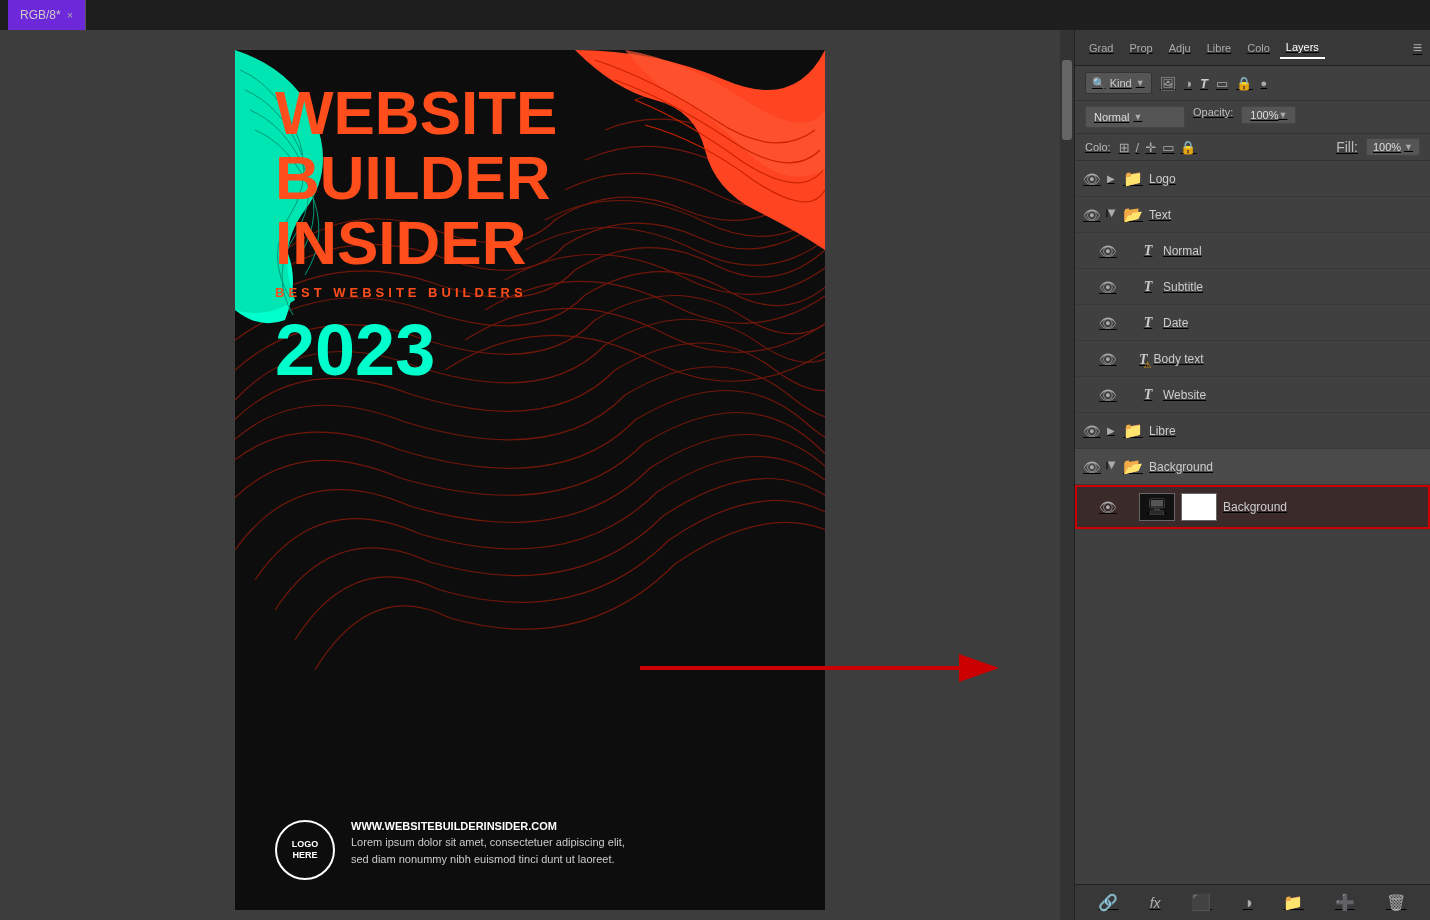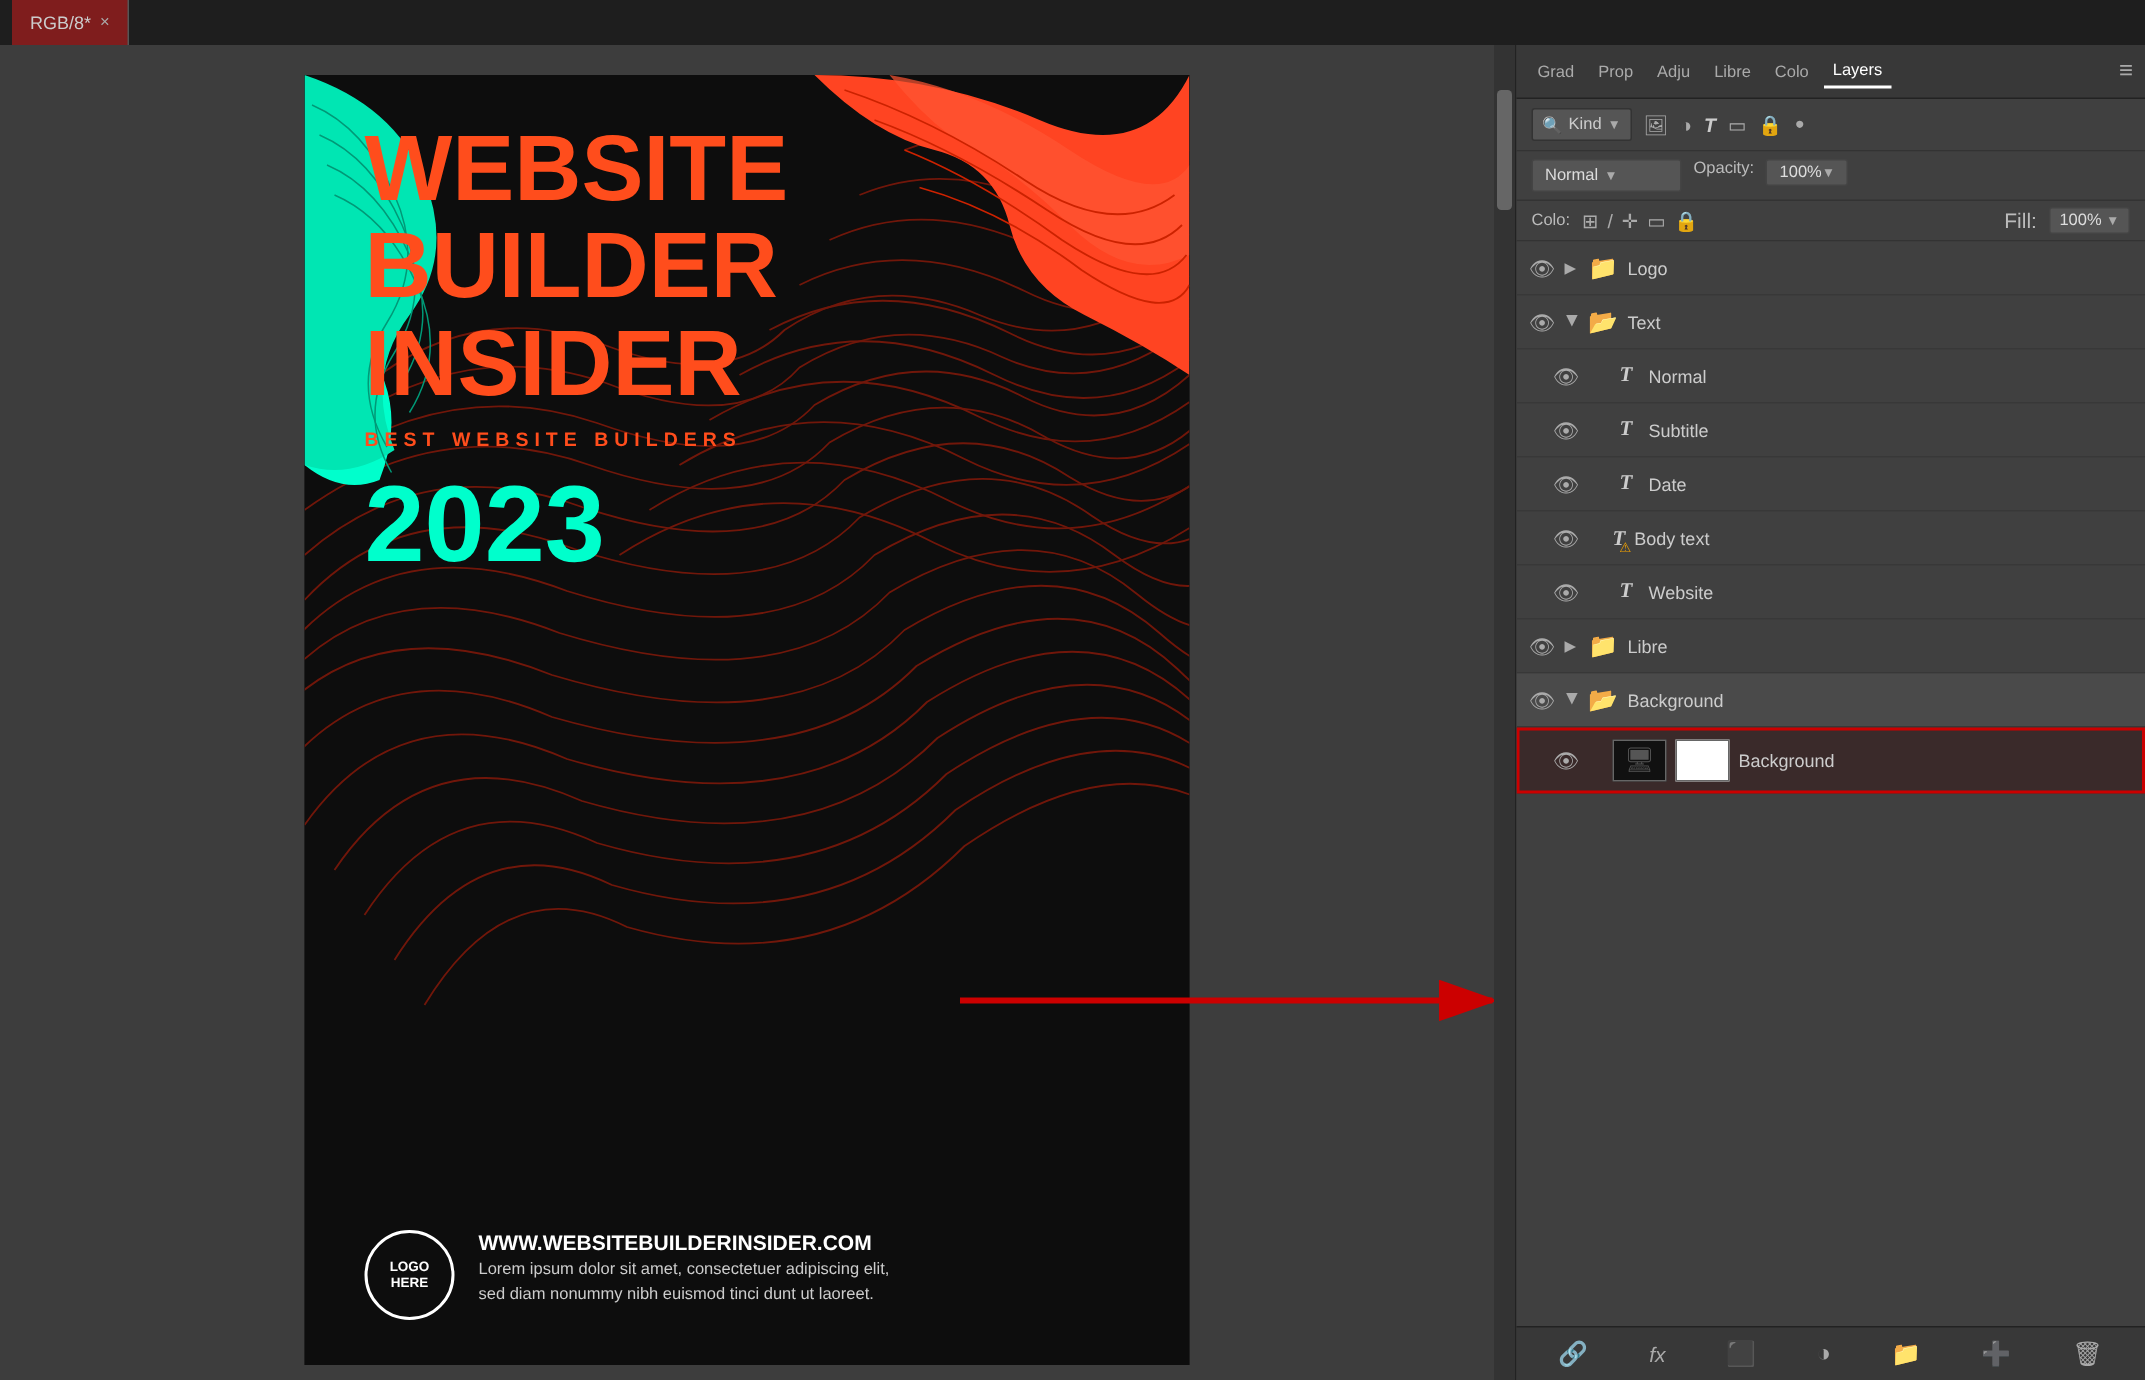--- a/index.html
+++ b/index.html
@@ -16,21 +16,21 @@
     
     .tab-bar {
       background: #1e1e1e;
       height: 30px;
       display: flex;
       align-items: center;
       padding: 0 8px;
       gap: 0;
     }
     .tab-item {
-      background: #7f1d1d;
+      background: #6d28d9;
       color: #ccc;
       font-size: 12px;
       padding: 0 12px;
       height: 100%;
       display: flex;
       align-items: center;
       gap: 6px;
       border-right: 1px solid #555;
     }
     .tab-close {
@@ -164,32 +164,33 @@
     }
 
     .poster-footer-text {
       color: #ccc;
       font-size: 11px;
       line-height: 1.5;
     }
 
     .poster-footer-url {
       color: #fff;
-      font-size: 14px;
+      font-size: 11px;
       font-weight: bold;
       margin-bottom: 2px;
     }
 
     
     .layers-panel {
-      width: 420px;
+      width: 356px;
       background: #404040;
       display: flex;
       flex-direction: column;
       border-left: 1px solid #222;
+      text-decoration: underline;
     }
 
     
     .panel-tabs {
       background: #383838;
       display: flex;
       align-items: center;
       padding: 0 8px;
       height: 36px;
       gap: 4px;

